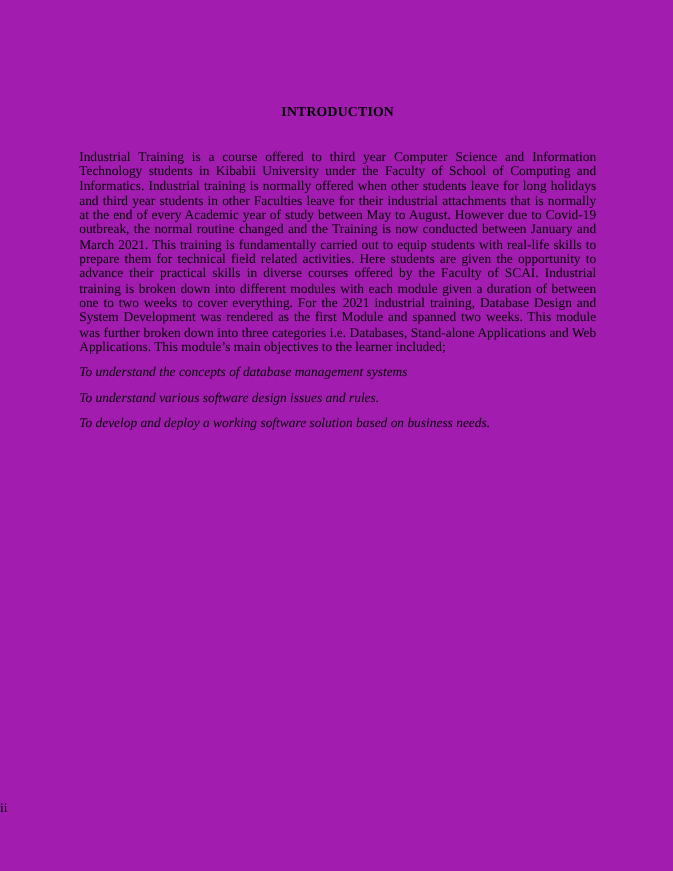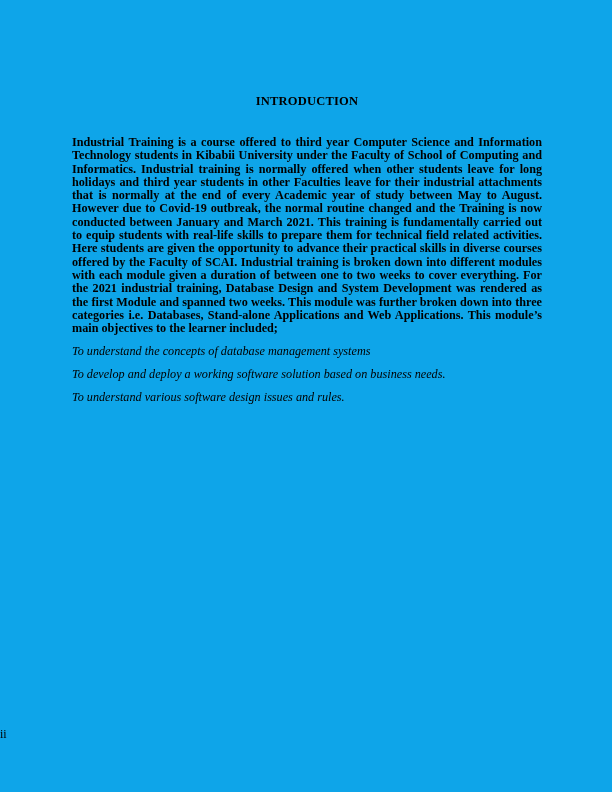--- a/index.html
+++ b/index.html
@@ -5,21 +5,21 @@
   html, body {
     margin: 0;
     padding: 0;
     background: #e8e8e8;
   }
   .page {
     position: relative;
     width: 612px;
     height: 792px;
     margin: 0 auto;
-    background: #0ea5e9;
+    background: #a21caf;
     font-family: "Liberation Serif", "DejaVu Serif", serif;
     color: #000000;
     overflow: hidden;
     box-sizing: border-box;
   }
   .content {
     position: absolute;
     left: 72px;
     right: 70px;
     top: 94px;
@@ -29,21 +29,20 @@
     font-weight: bold;
     text-align: center;
     letter-spacing: 0.2px;
     margin: 0 0 27px 0;
   }
   .body-paragraph {
     font-size: 12.2px;
     line-height: 13.3px;
     text-align: justify;
     margin: 0 0 10px 0;
-    font-weight: bold;
   }
   .objective {
     font-size: 12.2px;
     line-height: 13.3px;
     text-align: left;
     margin: 0 0 9.5px 0;
     font-style: italic;
   }
   .page-footer {
     position: absolute;
@@ -59,19 +58,19 @@
 
 <div class="page">
   <div class="content">
     <h1 class="title">INTRODUCTION</h1>
 
     <p class="body-paragraph">Industrial Training is a course offered to third year Computer Science and Information Technology students in Kibabii University under the Faculty of School of Computing and Informatics. Industrial training is normally offered when other students leave for long holidays and third year students in other Faculties leave for their industrial attachments that is normally at the end of every Academic year of study between May to August. However due to Covid-19 outbreak, the normal routine changed and the Training is now conducted between January and March 2021. This training is fundamentally carried out to equip students with real-life skills to prepare them for technical field related activities. Here students are given the opportunity to advance their practical skills in diverse courses offered by the Faculty of SCAI. Industrial training is broken down into different modules with each module given a duration of between one to two weeks to cover everything. For the 2021 industrial training, Database Design and System Development was rendered as the first Module and spanned two weeks. This module was further broken down into three categories i.e. Databases, Stand-alone Applications and Web Applications. This module’s main objectives to the learner included;</p>
 
     <p class="objective">To understand the concepts of database management systems</p>
 
 
+    <p class="objective">To understand various software design issues and rules.</p>
+
     <p class="objective">To develop and deploy a working software solution based on business needs.</p>
-
-    <p class="objective">To understand various software design issues and rules.</p>
   </div>
 
   <div class="page-footer">ii</div>
 </div>
 
 </body></html>

